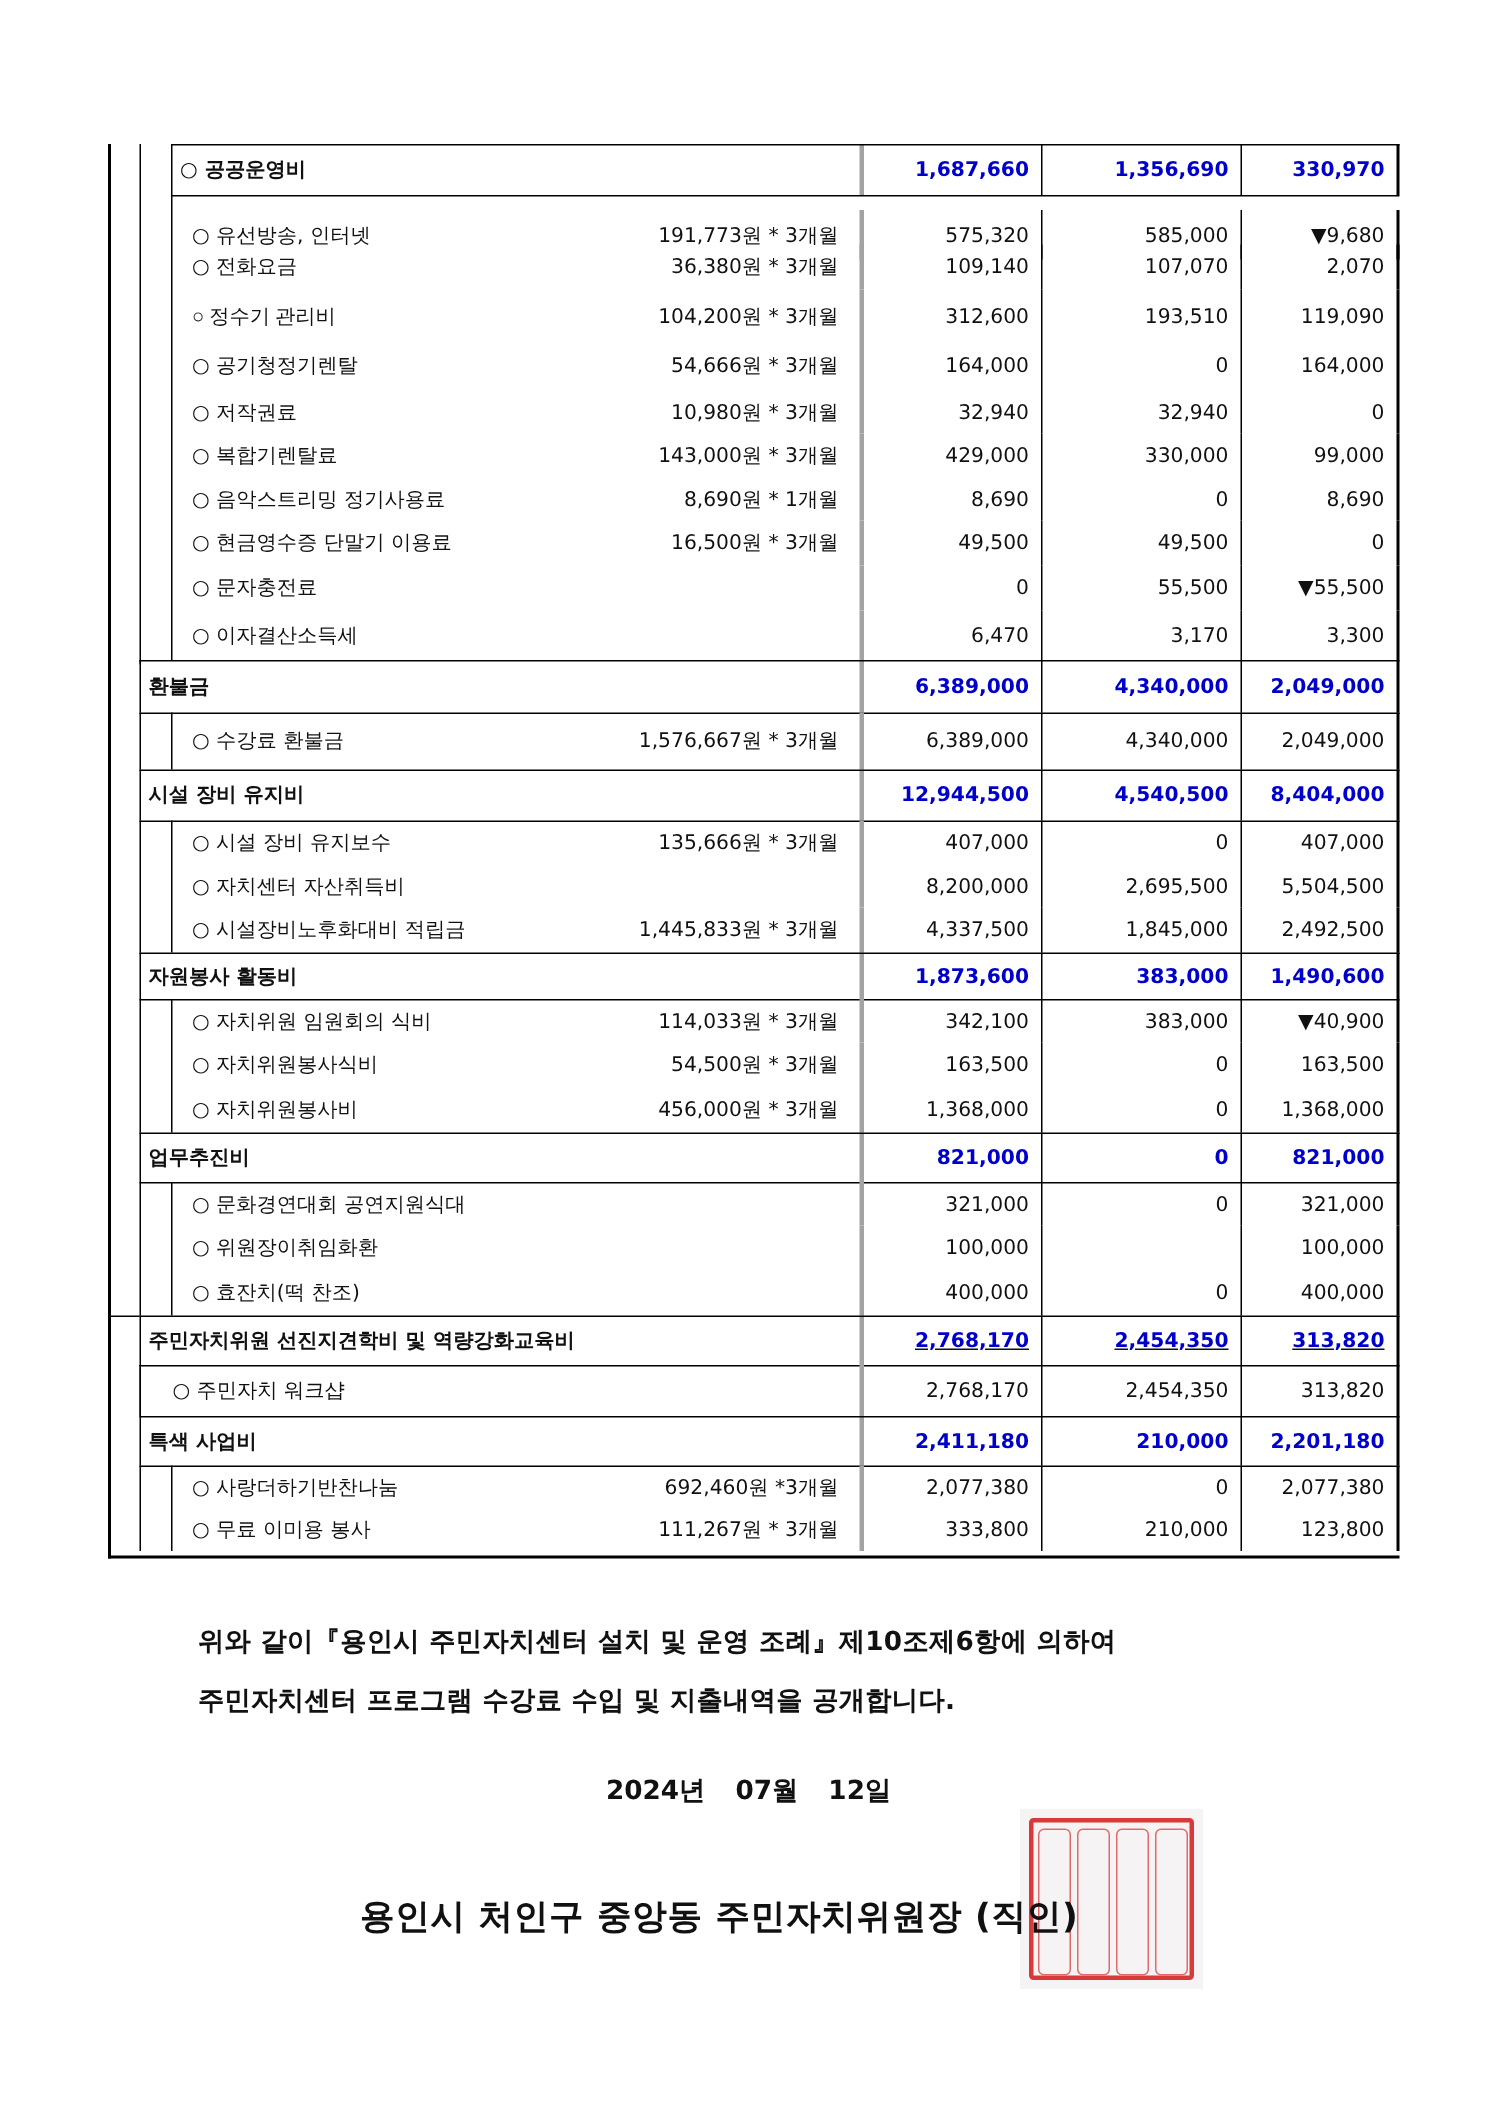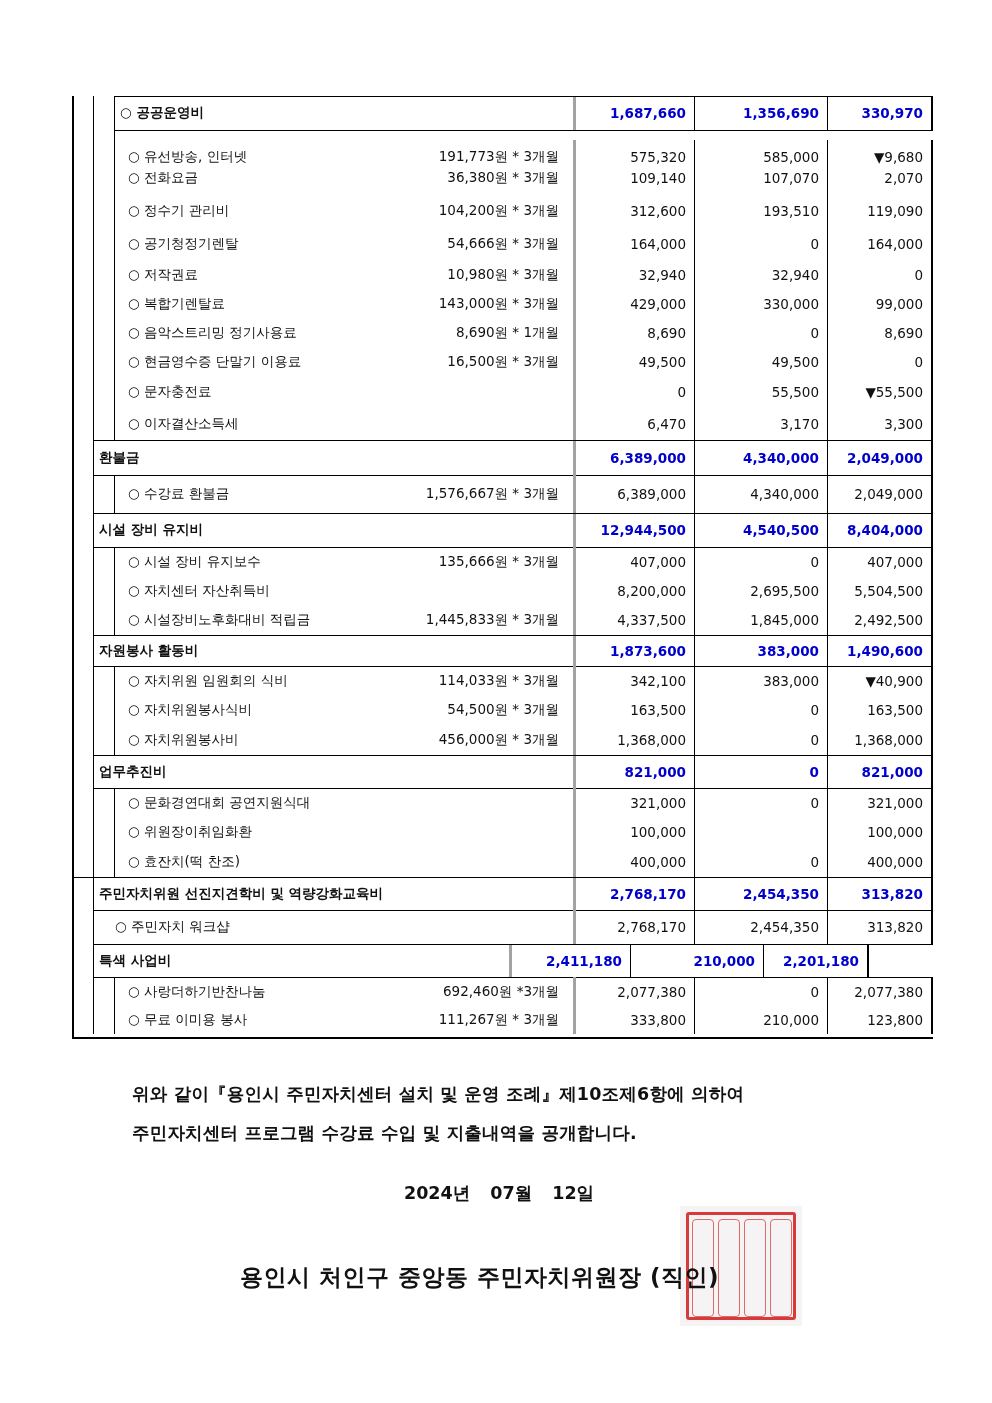--- a/index.html
+++ b/index.html
@@ -62,21 +62,21 @@
       <div class="lbl" style="width: 504px;">
         <span class="name" style="left: 56px;">○ 전화요금</span>
         <span class="calc">36,380원 * 3개월</span>
       </div>
       <div class="c c1">109,140</div>
       <div class="c c2">107,070</div>
       <div class="c c3">2,070</div>
     </div>
     <div class="row" style="top: 97px; height: 35px;">
       <div class="lbl" style="width: 504px;">
-        <span class="name" style="left: 56px;">○ 정수기 관리비</span>
+        <span class="name" style="left: 56px; font-family: Liberation Serif, serif;">○ 정수기 관리비</span>
         <span class="calc">104,200원 * 3개월</span>
       </div>
       <div class="c c1">312,600</div>
       <div class="c c2">193,510</div>
       <div class="c c3">119,090</div>
     </div>
     <div class="row" style="top: 132px; height: 32px;">
       <div class="lbl" style="width: 504px;">
         <span class="name" style="left: 56px;">○ 공기청정기렌탈</span>
         <span class="calc">54,666원 * 3개월</span>
@@ -269,21 +269,21 @@
     <div class="row" style="top: 750px; height: 31px;">
       <div class="lbl" style="width: 504px;">
         <span class="name" style="left: 56px;">○    효잔치(떡 찬조)</span>
       </div>
       <div class="c c1">400,000</div>
       <div class="c c2">0</div>
       <div class="c c3">400,000</div>
     </div>
     <div class="inner-left" style="left: 42px; top: 692px; height: 89px;"></div>
     <div class="inner-left" style="left: 21px; top: 692px; height: 89px;"></div>
-    <div class="row sec" style="top: 781px; height: 33px;">
+    <div class="row sec" style="top: 781px; height: 33px; text-decoration: underline;">
       <div class="lbl" style="width: 504px;">
         <span class="name title" style="left: 27px;">주민자치위원 선진지견학비 및 역량강화교육비</span>
       </div>
       <div class="c c1">2,768,170</div>
       <div class="c c2">2,454,350</div>
       <div class="c c3">313,820</div>
     </div>
     <div class="hl" style="top: 781px; left: 21px; width: 840px;"></div>
     <div class="hl" style="top: 781px; left: 0px; width: 21px;"></div>
     <div class="inner-left" style="left: 21px; top: 781px; height: 33px;"></div>
@@ -292,21 +292,21 @@
       <div class="lbl" style="width: 504px;">
         <span class="name" style="left: 43px;">○ 주민자치 워크샵</span>
       </div>
       <div class="c c1">2,768,170</div>
       <div class="c c2">2,454,350</div>
       <div class="c c3">313,820</div>
     </div>
     <div class="inner-left" style="left: 21px; top: 814px; height: 34px;"></div>
     <div class="inner-left" style="left: 21px; top: 814px; height: 34px;"></div>
     <div class="row sec" style="top: 848px; height: 33px;">
-      <div class="lbl" style="width: 440px;">
+      <div class="lbl" style="width: 504px;">
         <span class="name title" style="left: 27px;">특색 사업비</span>
       </div>
       <div class="c c1">2,411,180</div>
       <div class="c c2">210,000</div>
       <div class="c c3">2,201,180</div>
     </div>
     <div class="hl" style="top: 848px; left: 21px; width: 840px;"></div>
     <div class="inner-left" style="left: 21px; top: 848px; height: 33px;"></div>
     <div class="hl" style="top: 881px; left: 21px; width: 840px;"></div>
     <div class="row" style="top: 881px; height: 29px;">

